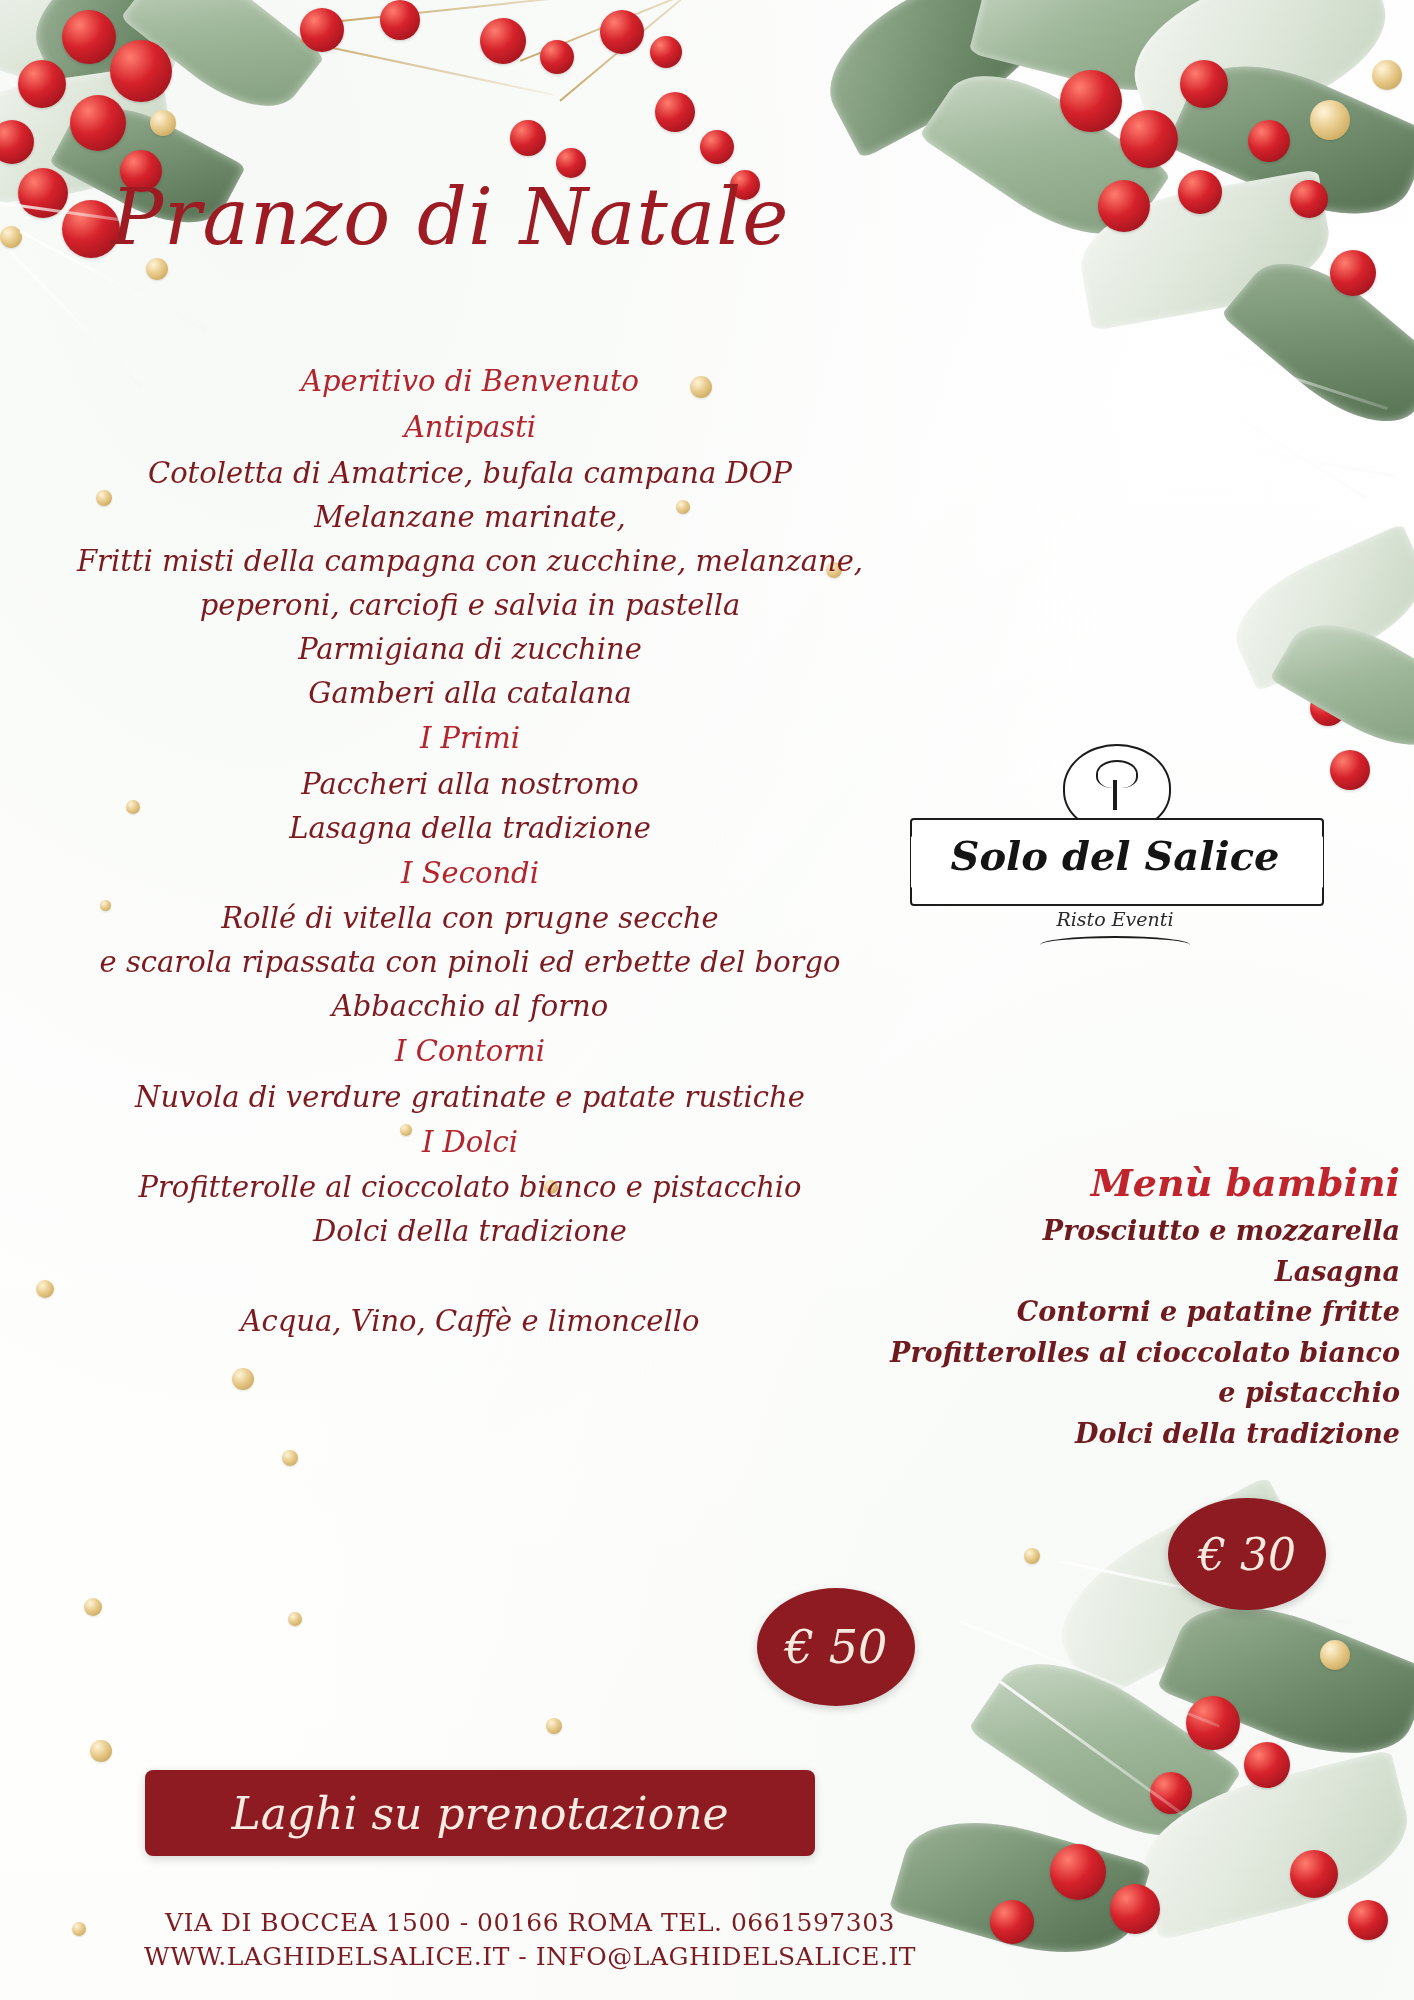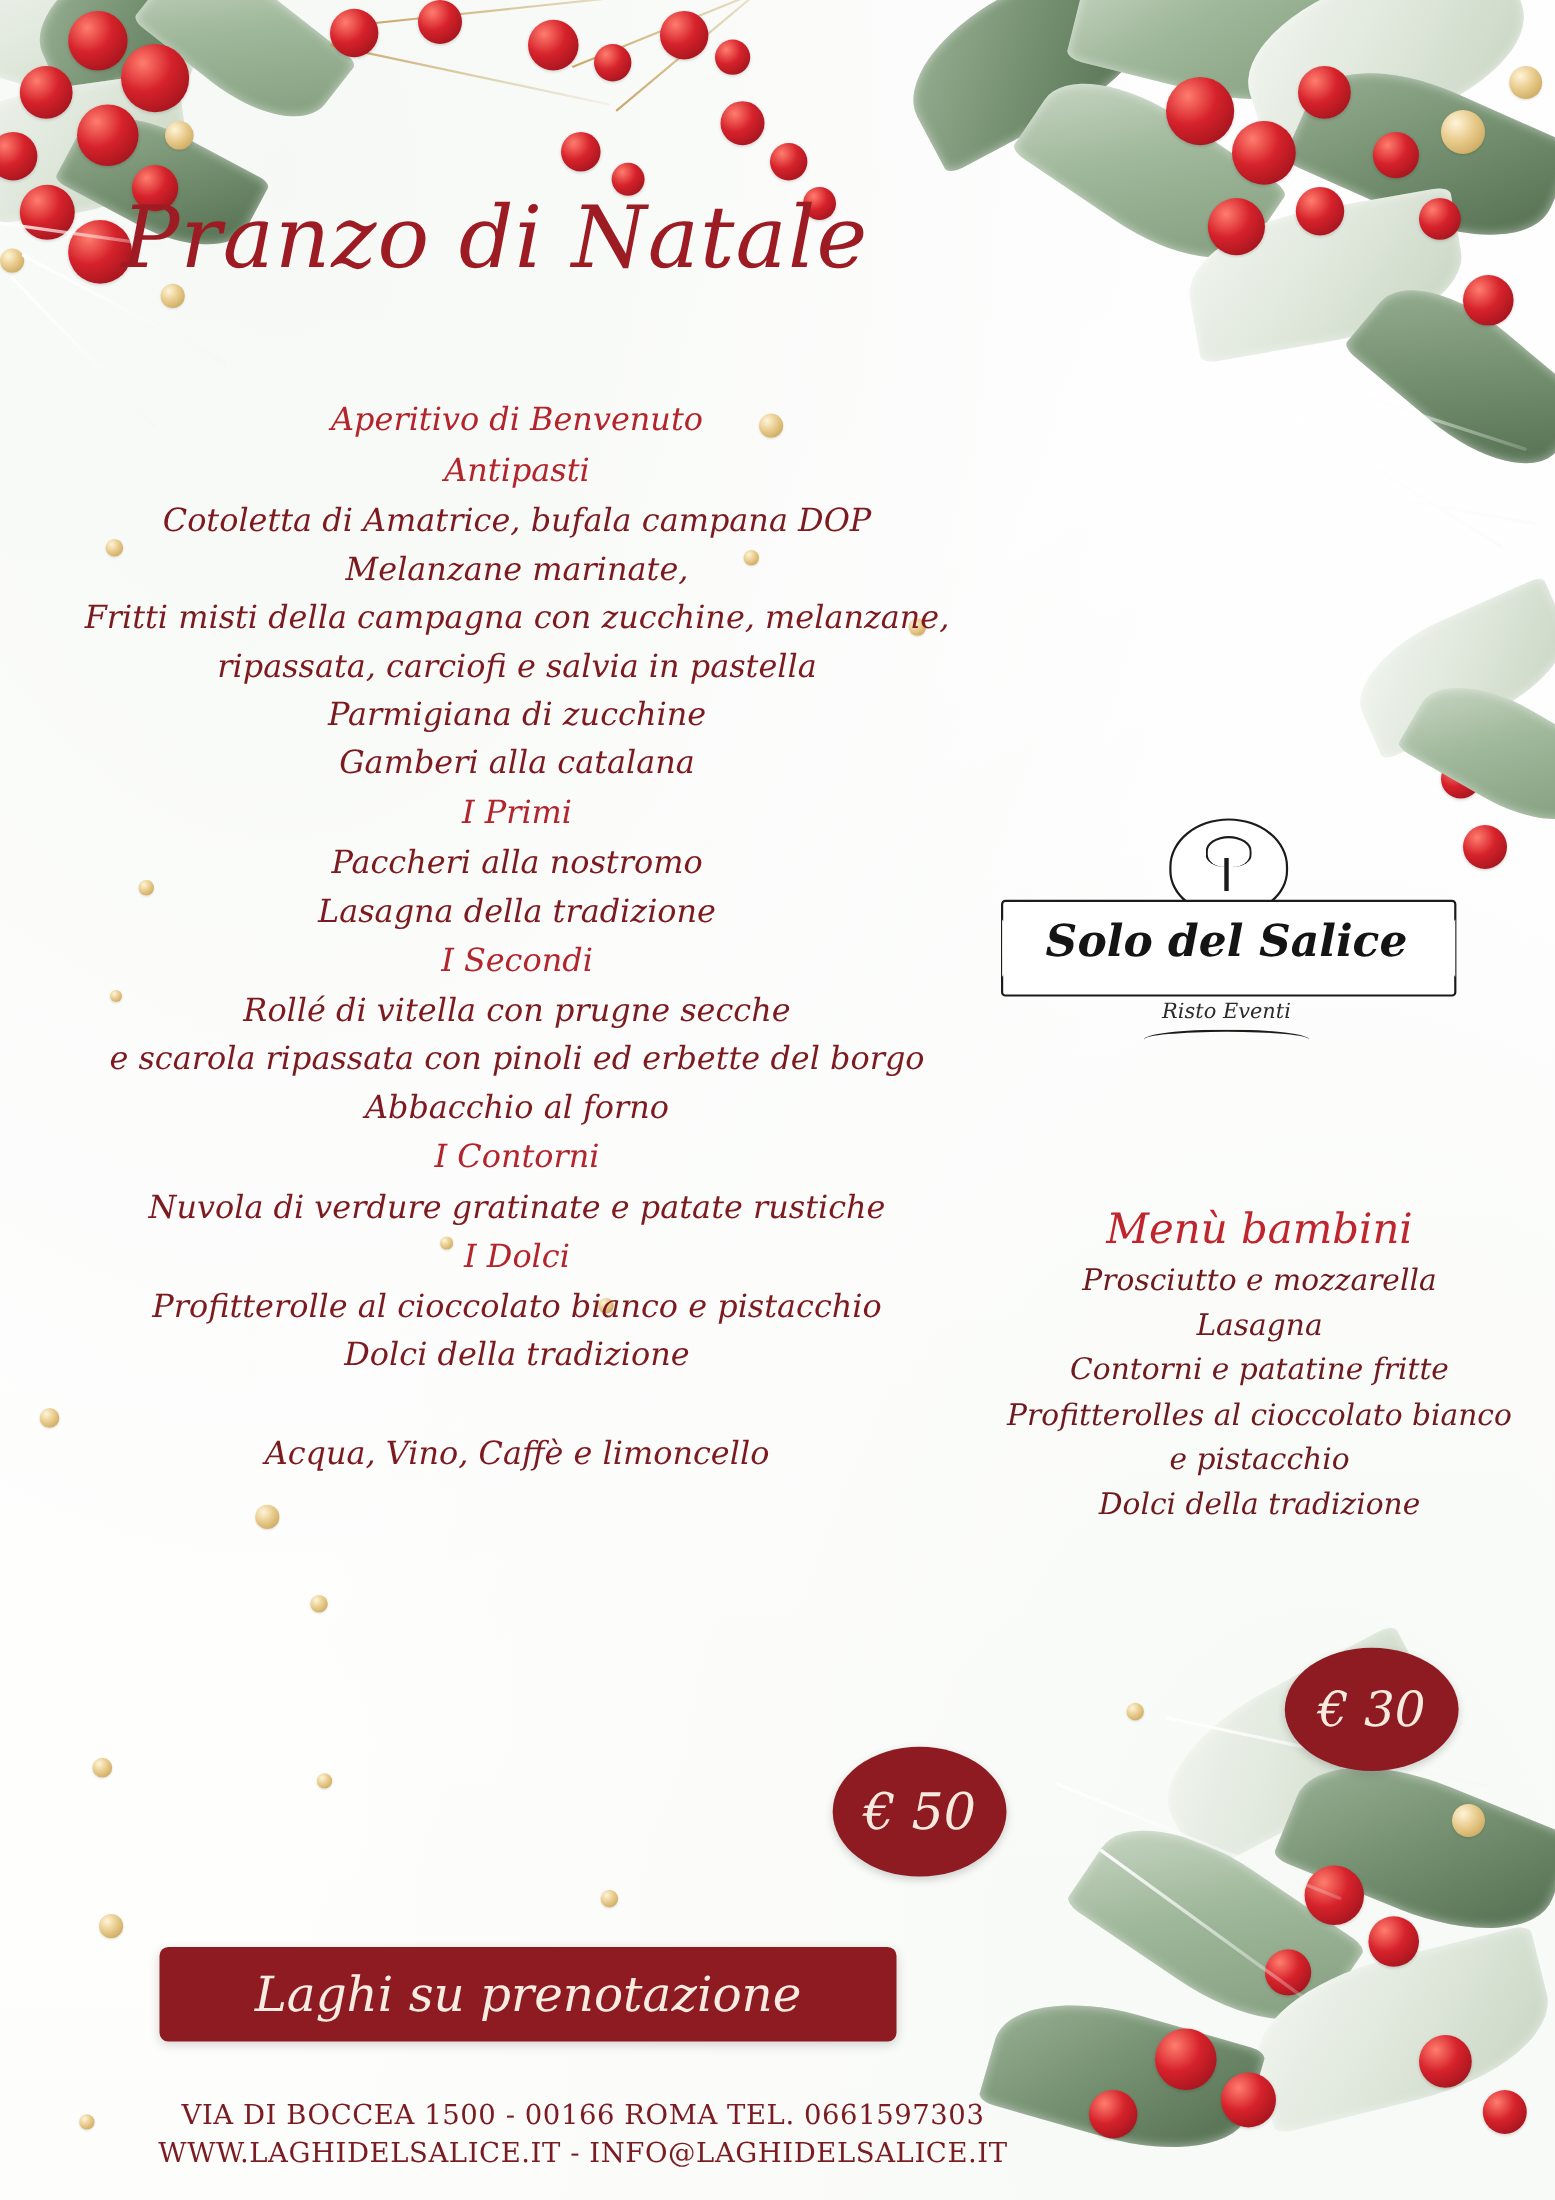--- a/index.html
+++ b/index.html
@@ -99,25 +99,26 @@
     color: #b3242c;
     font-size: 29px;
     line-height: 1.6;
   }
   #menu-col .spacer {
     height: 46px;
   }
 
   #kids {
     position: absolute;
-    top: 1095px;
+    top: 1160px;
     left: 890px;
     width: 510px;
-    text-align: center;
+    text-align: right;
     color: #6e1a1e;
+    font-weight: bold;
   }
   #kids .kids-title {
     font-size: 38px;
     color: #c0242c;
     margin-bottom: 6px;
   }
   #kids .line {
     font-size: 27px;
     line-height: 1.5;
     white-space: nowrap;
@@ -389,21 +390,21 @@
   </div>
 
   <div id="title" class="script">Pranzo di Natale</div>
 
   <div id="menu-col" class="script">
     <div class="heading">Aperitivo di Benvenuto</div>
     <div class="heading">Antipasti</div>
     <div class="line">Cotoletta di Amatrice, bufala campana DOP</div>
     <div class="line">Melanzane marinate,</div>
     <div class="line">Fritti misti della campagna con zucchine, melanzane,</div>
-    <div class="line">ripassata, carciofi e salvia in pastella</div>
+    <div class="line">peperoni, carciofi e salvia in pastella</div>
     <div class="line">Parmigiana di zucchine</div>
     <div class="line">Gamberi alla catalana</div>
     <div class="heading">I Primi</div>
     <div class="line">Paccheri alla nostromo</div>
     <div class="line">Lasagna della tradizione</div>
     <div class="heading">I Secondi</div>
     <div class="line">Rollé di vitella con prugne secche</div>
     <div class="line">e scarola ripassata con pinoli ed erbette del borgo</div>
     <div class="line">Abbacchio al forno</div>
     <div class="heading">I Contorni</div>

